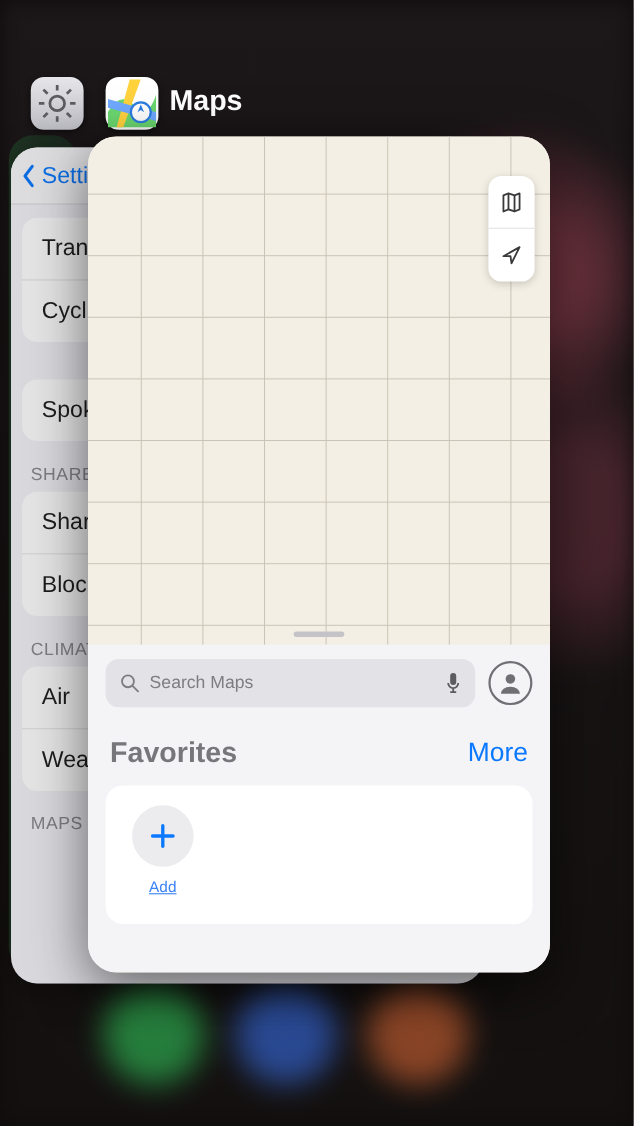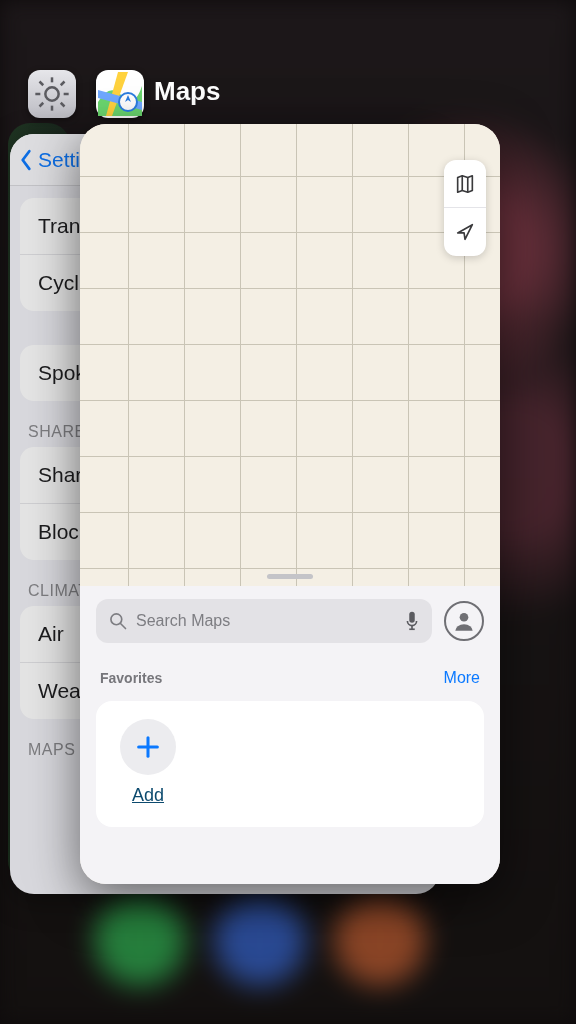--- a/index.html
+++ b/index.html
@@ -122,33 +122,33 @@
   }
   .search-field input::placeholder { color:#7d7d82; }
   .avatar {
     width:40px; height:40px; border-radius:50%;
     border:2.5px solid #6f6f74; display:flex; align-items:center; justify-content:center;
     background:#f4f3f6;
   }
 
   .fav-header { display:flex; justify-content:space-between; align-items:center;
     padding: 14px 20px 10px 20px; }
-  .fav-title { color:#76767b; font-size:14px; font-weight:600; }
-  .more-link { color:#0b79ff; font-size:16px; }
+  .fav-title { color:#76767b; font-size:26px; font-weight:600; }
+  .more-link { color:#0b79ff; font-size:24px; }
 
   .fav-panel {
     margin: 4px 16px 0 16px; background:#ffffff; border-radius:16px;
     padding: 18px 20px; height:126px;
   }
   .add-item { width:64px; text-align:center; }
   .add-circle {
     width:56px; height:56px; border-radius:50%; background:#ececef;
     display:flex; align-items:center; justify-content:center; margin:0 auto 10px auto;
   }
-  .add-label { font-size:18px; color:#0c4a6e;text-decoration:underline; }
+  .add-label { font-size:14px; color:#3b82f6;text-decoration:underline; }
 
 </style>
 </head>
 <body>
 
 <div class="home-bg"></div>
 
 <div class="card-rear"></div>
 
 <div class="app-icon settings-icon-badge">

